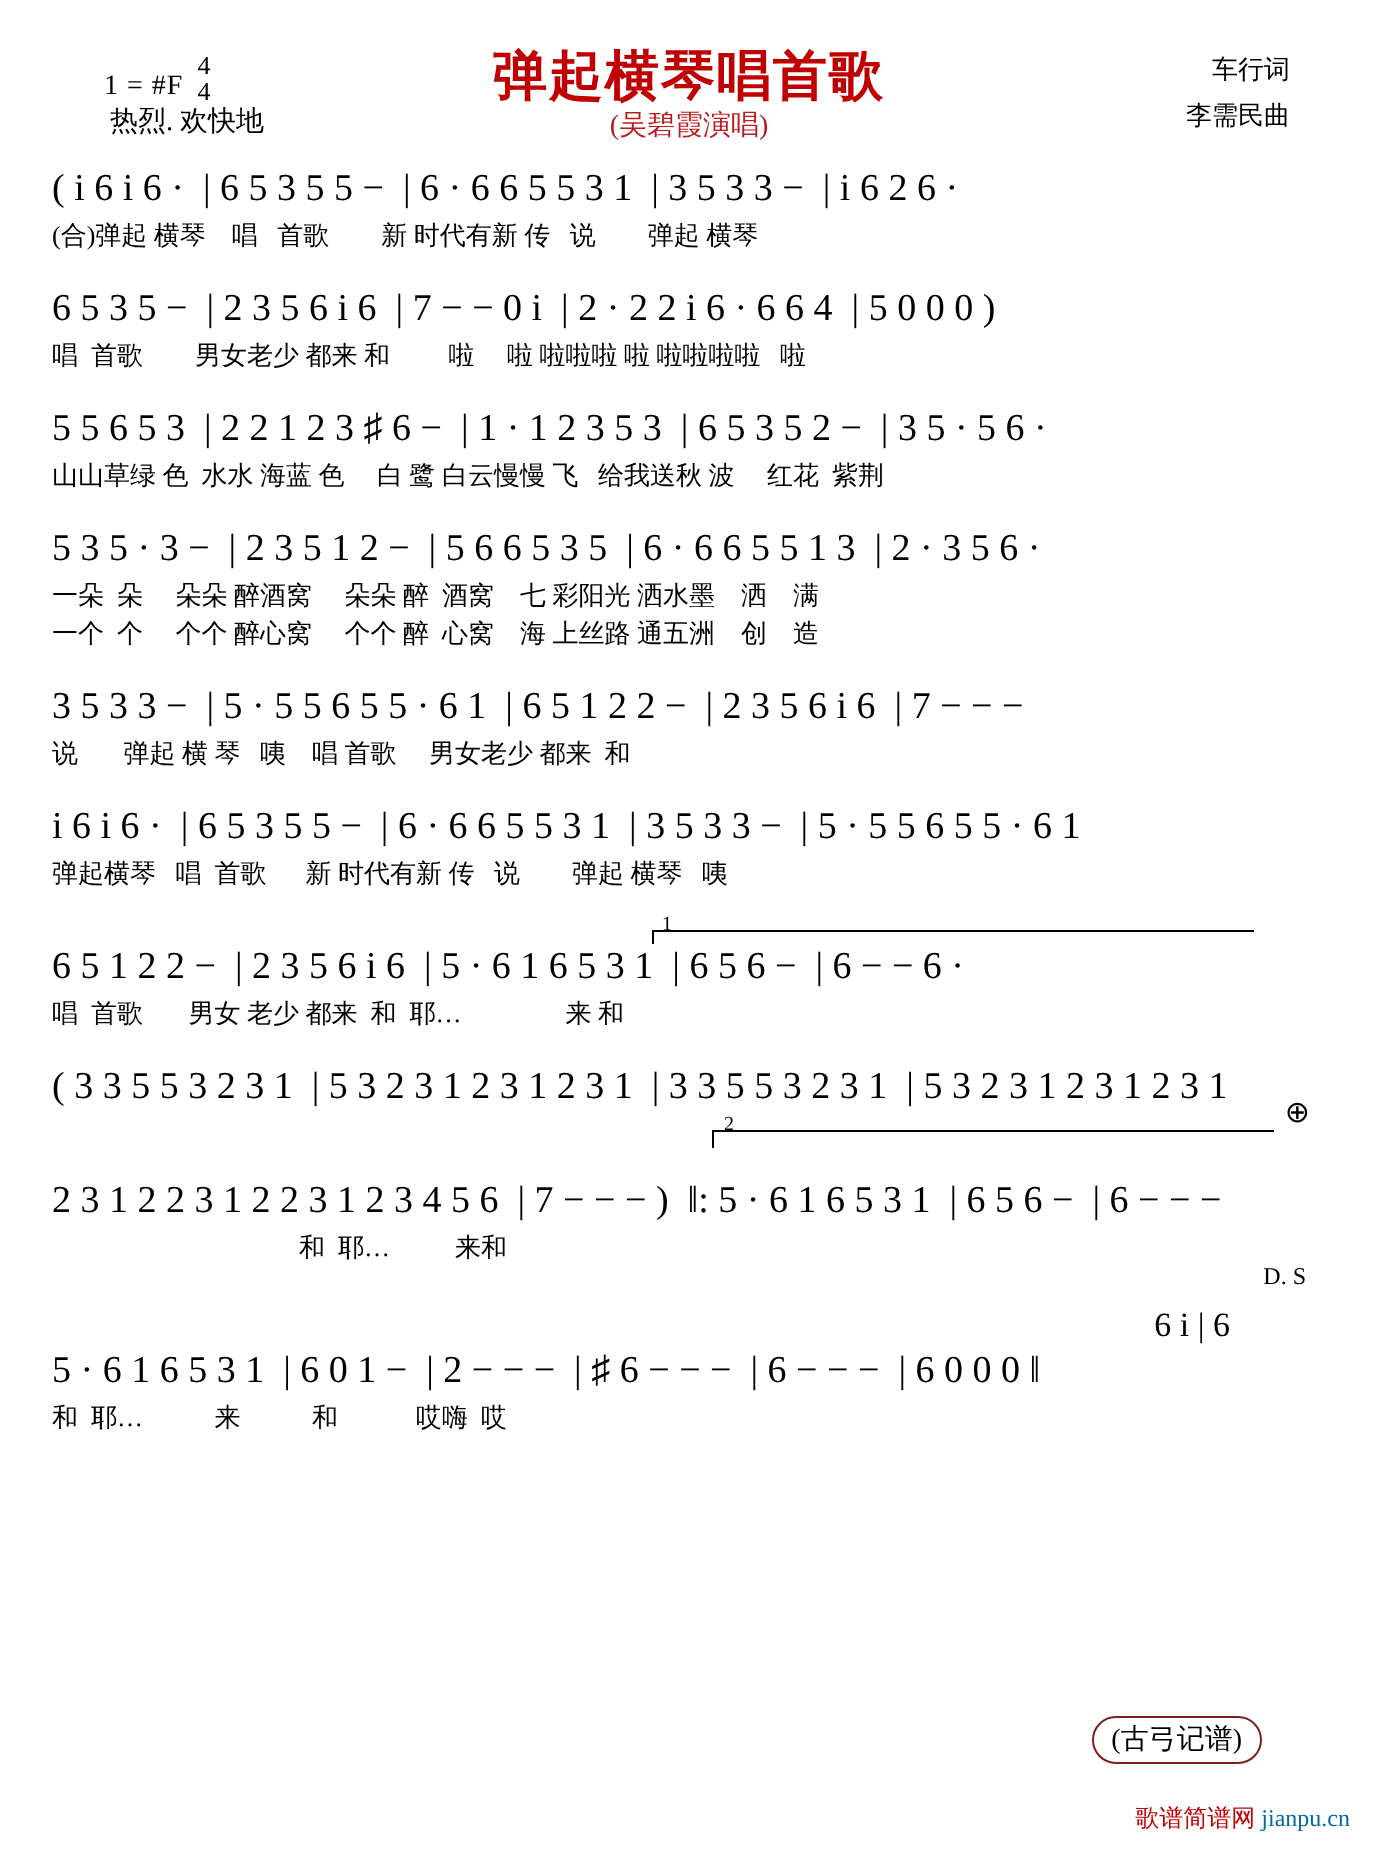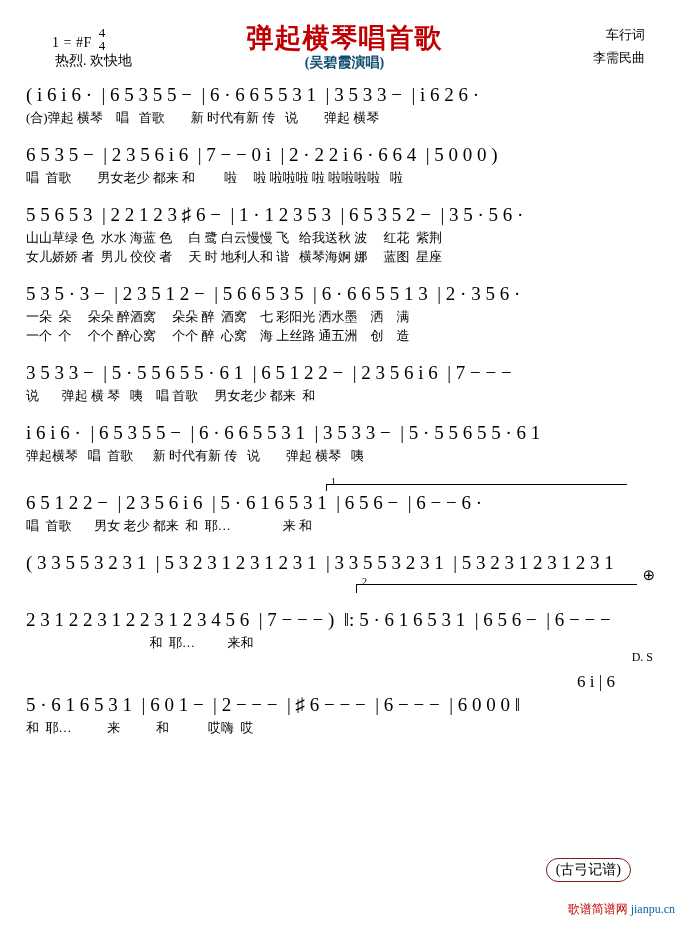--- a/index.html
+++ b/index.html
@@ -31,21 +31,21 @@
   .title{
     position:absolute;width:100%;top:20px;left:0;
     text-align:center;
     font-size:27px;font-weight:bold;
     color:#c00000;
     letter-spacing:1px;
   }
   .subtitle{
     position:absolute;width:100%;top:54px;left:0;
     text-align:center;
-    font-size:14px;color:#0c4a6e;font-weight:bold;
+    font-size:14px;color:#b91c1c;
   }
   .credit1{position:absolute;right:44px;top:26px;font-size:13px;}
   .credit2{position:absolute;right:44px;top:49px;font-size:13px;}
 
   
   .body{position:relative;padding:0 26px;}
   .sysrow{position:relative;margin-bottom:2px;}
   .notes{
     font-size:19px;
     font-family:"Liberation Serif", serif;
@@ -113,21 +113,20 @@
 
     <div class="sysrow">
       <div class="notes">6 5 3 5 −  | 2 3 5 6 i 6  | 7 − − 0 i  | 2 · 2 2 i 6 · 6 6 4  | 5 0 0 0 )</div>
       <div class="lyric">唱  首歌        男女老少 都来 和         啦     啦 啦啦啦 啦 啦啦啦啦   啦</div>
       <div class="spacer"></div>
     </div>
 
     <div class="sysrow">
       <div class="notes">5 5 6 5 3  | 2 2 1 2 3 ♯ 6 −  | 1 · 1 2 3 5 3  | 6 5 3 5 2 −  | 3 5 · 5 6 ·</div>
       <div class="lyric">山山草绿 色  水水 海蓝 色     白 鹭 白云慢慢 飞   给我送秋 波     红花  紫荆</div>
-      <div class="lyric2">女儿娇娇 者  男儿 佼佼 者     天 时 地利人和 谐   横琴海婀 娜     蓝图  星座</div>
       <div class="spacer"></div>
     </div>
 
     <div class="sysrow">
       <div class="notes">5 3 5 · 3 −  | 2 3 5 1 2 −  | 5 6 6 5 3 5  | 6 · 6 6 5 5 1 3  | 2 · 3 5 6 ·</div>
       <div class="lyric">一朵  朵     朵朵 醉酒窝     朵朵 醉  酒窝    七 彩阳光 洒水墨    洒    满</div>
       <div class="lyric2">一个  个     个个 醉心窝     个个 醉  心窝    海 上丝路 通五洲    创    造</div>
       <div class="spacer"></div>
     </div>
 

